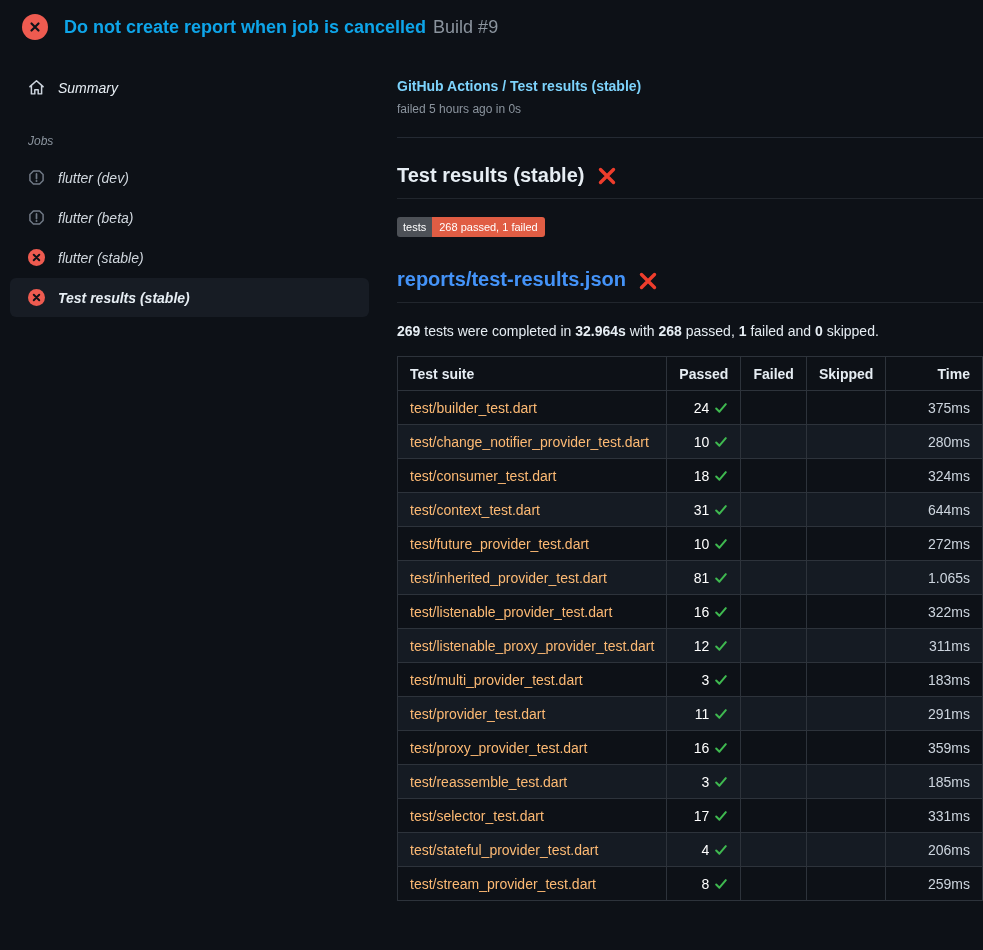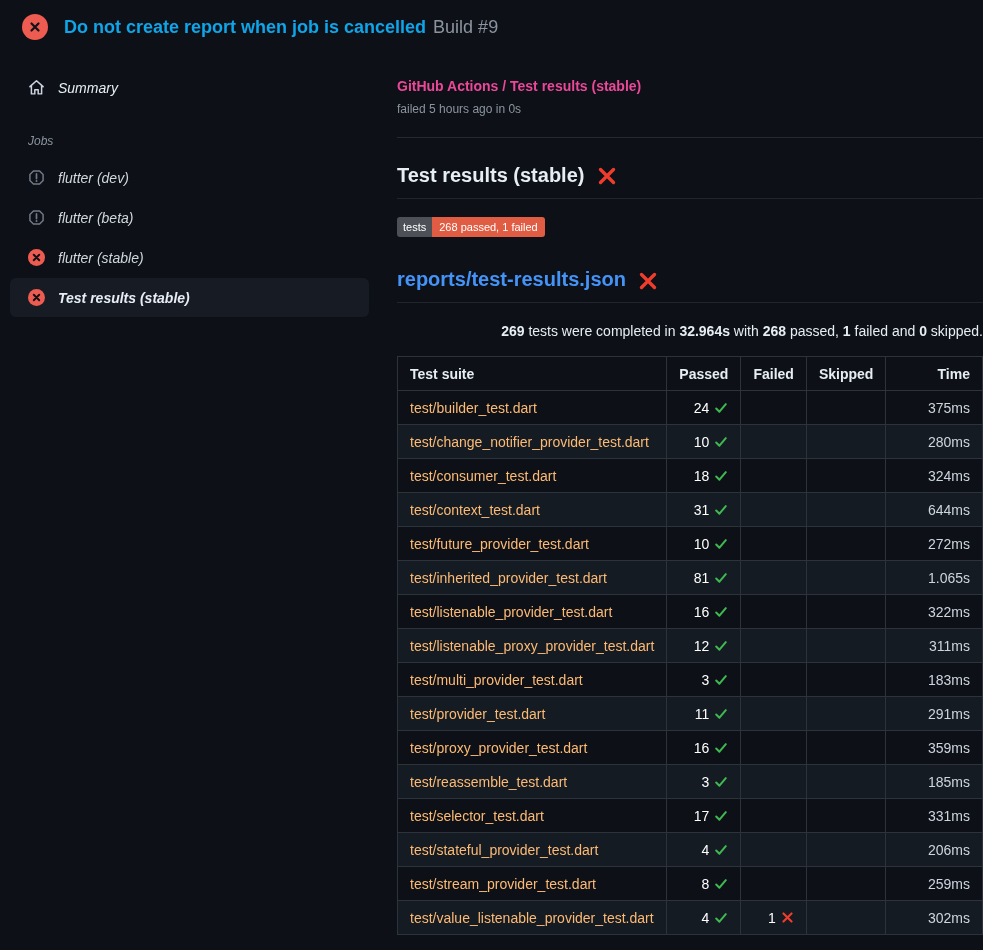--- a/index.html
+++ b/index.html
@@ -35,21 +35,21 @@
   }
   .jobs-label { font-size: 12px; color: #8b949e; margin: 29px 0 10px 18px; }
   .job-item {
     display: flex; align-items: center; gap: 13px; padding: 11px 18px;
     border-radius: 6px; font-size: 14px; color: #d0d7de; cursor: pointer; margin-bottom: 1px;
   }
   .job-item.selected { background: #171c24; font-weight: 700; color: #e6edf3; }
   .job-icon { width: 17px; height: 17px; flex: none; }
 
   
-  .breadcrumb { font-size: 14px; font-weight: 700; color: #ec4899; }
+  .breadcrumb { font-size: 14px; font-weight: 700; color: #7dd3fc; }
   .run-meta { font-size: 12px; color: #8b949e; margin-top: 8px; }
   .divider { border: 0; border-top: 1px solid #242a33; margin: 21px 0 0 0; }
 
   .section-head {
     display: flex; align-items: center; gap: 13px;
     margin-top: 26px; padding-bottom: 11px; border-bottom: 1px solid #21262d;
   }
   .section-head .h1 { font-size: 20px; font-weight: 600; color: #e6edf3; }
 
   .badge {
@@ -58,21 +58,21 @@
   }
   .badge-label { padding: 3px 6px; }
   .badge-value { padding: 3px 7px; }
 
   .report-head {
     display: flex; align-items: flex-end; gap: 12px;
     margin-top: 31px; padding-bottom: 11px; border-bottom: 1px solid #21262d;
   }
   .report-head .h2 { font-size: 20px; font-weight: 700; }
 
-  .summary-line { margin-top: 20px; font-size: 14px; color: #e6edf3; text-align: right; }
+  .summary-line { margin-top: 20px; font-size: 14px; color: #e6edf3; }
   .summary-line strong { font-weight: 700; }
 
   
   table { margin-top: 17px; border-collapse: collapse; font-size: 14px; table-layout: fixed; }
   th, td { border: 1px solid #2d333b; padding: 6px 12px; height: 34px; }
   th { font-weight: 700; color: #e6edf3; }
   th.left { text-align: left; }
   th.right, td.num { text-align: right; }
   tbody tr:nth-child(even) { background: #151b23; }
   td.suite a { color: #fdba74; }
@@ -514,39 +514,16 @@
     <td class="num failed">
       <span class="cell-flex">
         <span class="cell-val failed-val"></span>
 
       </span>
     </td>
     <td class="num skipped"><span class="cell-val skipped-val"></span></td>
     <td class="num time"><span class="time-val">259ms</span></td>
   </tr>
 
-  <tr>
-    <td class="suite">
-      <a href="#" class="suite-link">test/value_listenable_provider_test.dart</a>
-    </td>
-    <td class="num passed">
-      <span class="cell-flex">
-        <span class="cell-val passed-val">4</span>
-        <svg class="check" width="14" height="14" viewBox="0 0 16 16">
-          <path d="M2.5 8.6 L6.2 12.2 L13.5 3.6" stroke="#3fb950" stroke-width="2.3" stroke-linecap="round" stroke-linejoin="round" fill="none"></path>
-        </svg>
-      </span>
-    </td>
-    <td class="num failed">
-      <span class="cell-flex">
-        <span class="cell-val failed-val">1</span>
-        <svg class="xmark" width="13" height="13" viewBox="0 0 16 16">
-          <path d="M3 3 L13 13 M13 3 L3 13" stroke="#ee3d2c" stroke-width="2.6" stroke-linecap="round" fill="none"></path>
-        </svg>
-      </span>
-    </td>
-    <td class="num skipped"><span class="cell-val skipped-val"></span></td>
-    <td class="num time"><span class="time-val">302ms</span></td>
-  </tr>
 </tbody>
     </table>
   </div>
 </div>
 
 </body></html>

